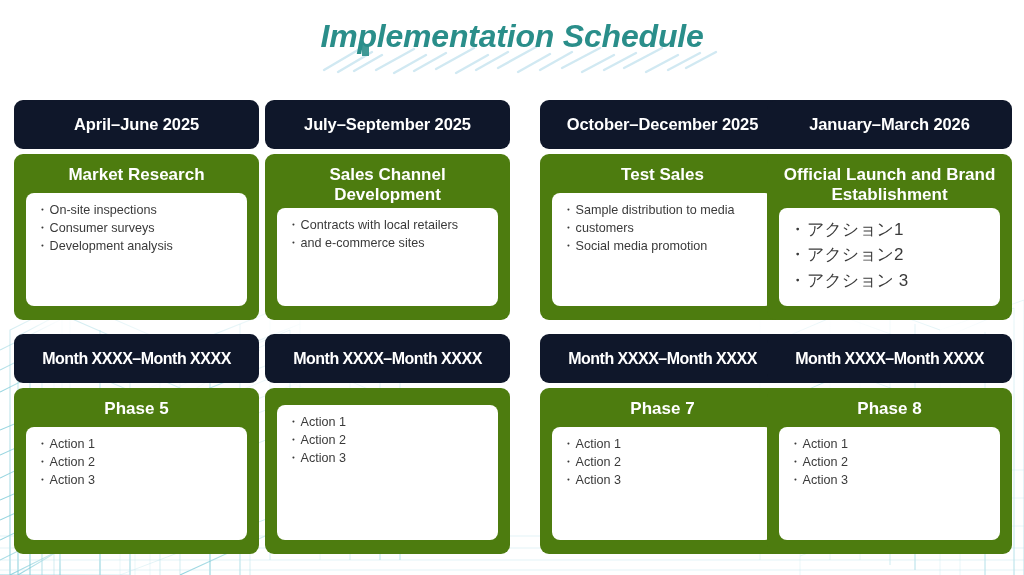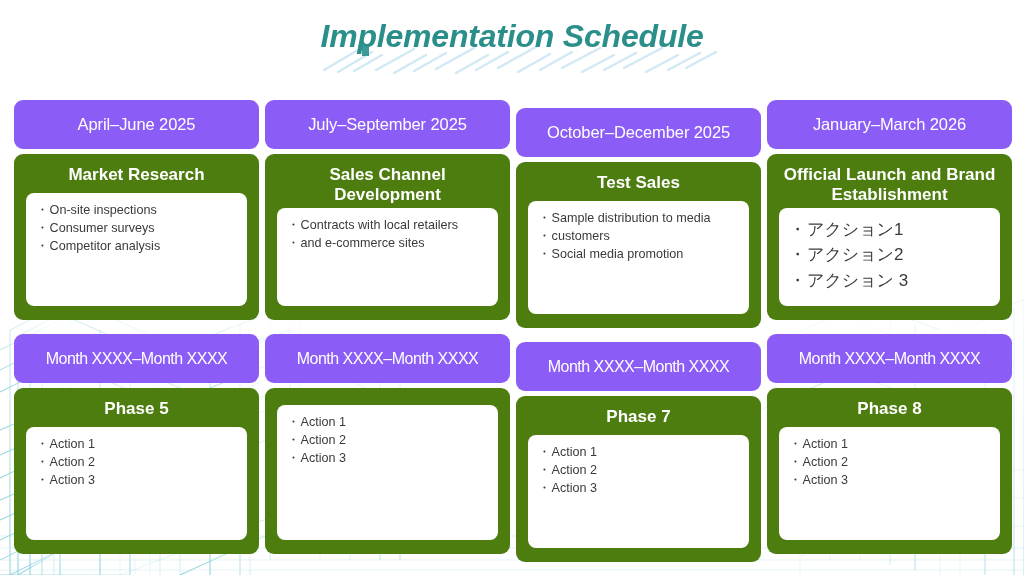--- a/index.html
+++ b/index.html
@@ -59,36 +59,36 @@
     width: 1024px; height: 575px;
     z-index: 2;
   }
 
   .col {
     position: absolute;
     width: 245px;
   }
   .col-0 { left: 14px; }
   .col-1 { left: 265px; }
-  .col-2 { left: 516px; margin-top: 8px; }
+  .col-2 { left: 540px; }
   .col-3 { left: 767px; }
 
   .row-0 { top: 100px; }
   .row-1 { top: 334px; }
 
   .period-bar {
     width: 245px;
     height: 49px;
-    background: #8b5cf6;
+    background: #0f172a;
     border-radius: 9px;
     display: flex;
     align-items: center;
     justify-content: center;
     color: #ffffff;
-    font-weight: normal;
+    font-weight: bold;
     font-size: 16.5px;
     text-align: center;
     letter-spacing: -0.1px;
   }
   .period-bar.compact { font-size: 16px; letter-spacing: -0.5px; }
 
   .phase-card {
     margin-top: 5px;
     width: 245px;
     height: 166px;
@@ -244,21 +244,21 @@
 <div id="grid">
 
   <div class="col col-0 row-0">
     <div class="period-bar">April–June 2025</div>
     <div class="phase-card">
       <div class="phase-title">Market Research</div>
       <div class="action-box">
         <ul class="action-list">
           <li>On-site inspections</li>
           <li>Consumer surveys</li>
-          <li>Competitor analysis</li>
+          <li>Development analysis</li>
         </ul>
       </div>
     </div>
   </div>
 
   <div class="col col-1 row-0">
     <div class="period-bar">July–September 2025</div>
     <div class="phase-card">
       <div class="phase-title">Sales Channel Development</div>
       <div class="action-box tight">

